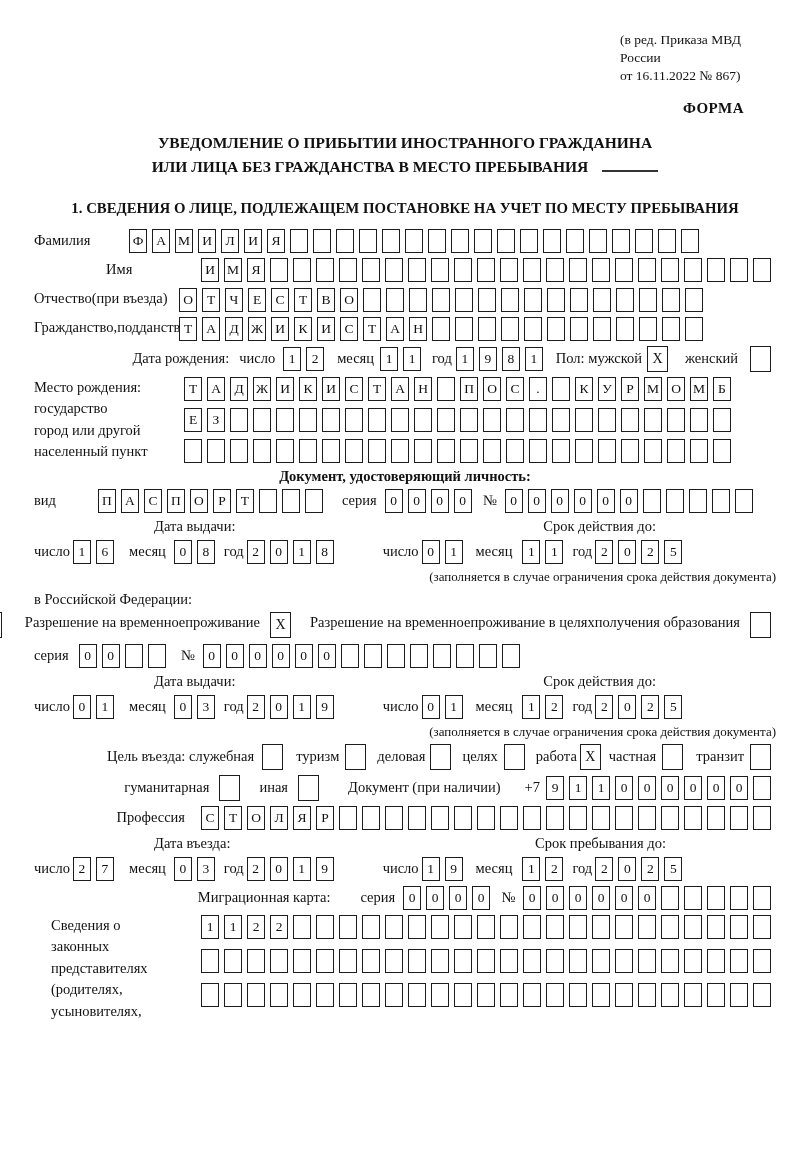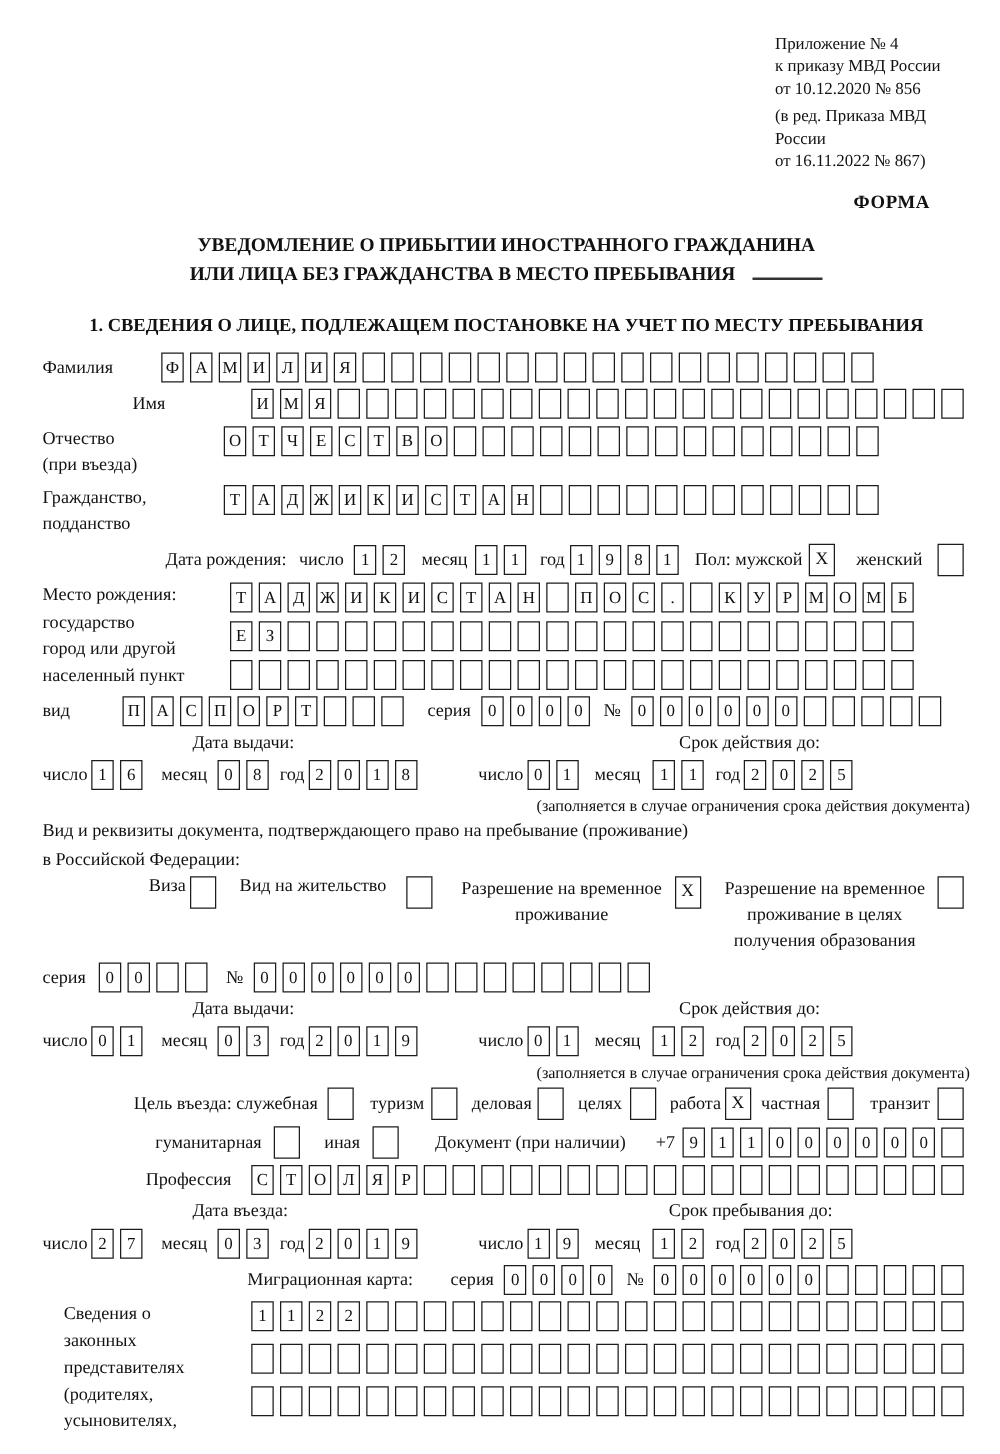--- a/index.html
+++ b/index.html
@@ -20,21 +20,21 @@
   .title { text-align: center; font-weight: bold; font-size: 15.5px; line-height: 1.5; margin-top: 14px; }
   .blank-line { display: inline-block; width: 56px; border-bottom: 2px solid #333; height: 12px; margin-left: 14px; }
   .section-title { text-align: center; font-weight: bold; font-size: 14.8px; margin-top: 22px; }
 
   
   #form-lines { margin-top: 12px; }
   .frow { display: flex; align-items: center; margin-bottom: 5px; }
   .frow.top { align-items: flex-start; }
   .tline { margin-bottom: 4px; }
   .lbl { white-space: nowrap; flex: 0 0 auto; }
-  .ml { display: inline-flex; flex-direction: column; line-height: 1.45; flex: 0 0 auto; }
+  .ml { display: inline-flex; line-height: 1.45; flex: 0 0 auto; }
   .ml.ctr { text-align: center; }
   .cells { display: inline-flex; flex: 0 0 auto; }
   .cell {
     width: 18px; height: 24px; border: 1.7px solid #1c1c1c; margin-right: 5px;
     display: inline-flex; align-items: center; justify-content: center;
     font-size: 13.5px; flex: 0 0 auto; background: #fff;
   }
   .cell.chk { width: 21px; height: 26px; font-size: 14px; }
   .bold { font-weight: bold; }
   .center { text-align: center; }
@@ -47,25 +47,20 @@
   .block .blk-rows .frow { margin-bottom: 0; }
   .blk-gap8 .blk-rows .frow + .frow { margin-top: 7px; }
   .blk-gap10 .blk-rows .frow + .frow { margin-top: 10px; }
 </style>
 </head>
 <body>
 
 <div class="page">
 
   <div class="hdr">
-    <div class="ref1" id="hdr-ref1">
-        <div>Приложение № 4</div>
-        <div>к приказу МВД России</div>
-        <div>от 10.12.2020 № 856</div>
-      </div>
     <div class="ref2" id="hdr-ref2">
         <div>(в ред. Приказа МВД России</div>
         <div>от 16.11.2022 № 867)</div>
       </div>
   </div>
 
   <div class="forma">ФОРМА</div>
 
   <div class="title">
     <div>УВЕДОМЛЕНИЕ О ПРИБЫТИИ ИНОСТРАННОГО ГРАЖДАНИНА</div>
@@ -318,20 +313,21 @@
               <span class="cell"></span>
               <span class="cell"></span>
               <span class="cell"></span>
               <span class="cell"></span>
               <span class="cell"></span>
               <span class="cell"></span>
             </span>
           </div>
         </div>
       </div>
+      <div class="tline center bold">Документ, удостоверяющий личность:</div>
       <div class="frow ">
         <span class="lbl ">вид</span>
         <span style="flex: 0 0 42px;"></span>
         <span class="cells">
           <span class="cell">П</span>
           <span class="cell">А</span>
           <span class="cell">С</span>
           <span class="cell">П</span>
           <span class="cell">О</span>
           <span class="cell">Р</span>
@@ -414,21 +410,20 @@
         <span class="lbl ">год</span>
         <span style="flex: 0 0 3px;"></span>
         <span class="cells">
           <span class="cell">2</span>
           <span class="cell">0</span>
           <span class="cell">2</span>
           <span class="cell">5</span>
         </span>
       </div>
       <div class="tline right small">(заполняется в случае ограничения срока действия документа)</div>
-      <div class="tline mt4">Вид и реквизиты документа, подтверждающего право на пребывание (проживание)</div>
       <div class="tline mt6">в Российской Федерации:</div>
       <div class="frow top mt4">
         <span class="lbl ">Виза</span>
         <span style="flex: 0 0 3px;"></span>
         <span class="cell chk"></span>
         <span style="flex: 0 0 14px;"></span>
         <span class="lbl ">Вид на жительство</span>
         <span style="flex: 0 0 16px;"></span>
         <span class="cell chk"></span>
         <span style="flex: 0 0 18px;"></span>

